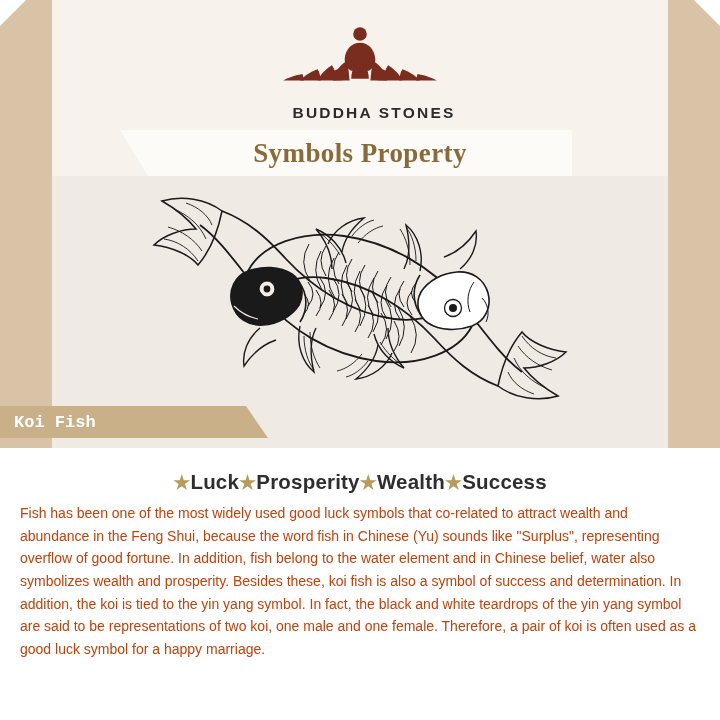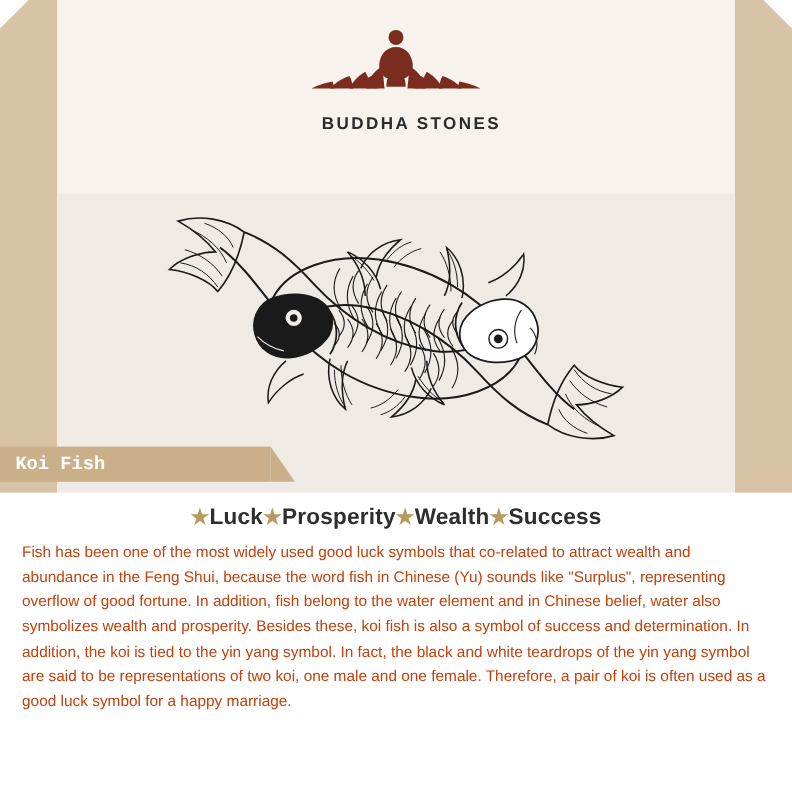--- a/index.html
+++ b/index.html
@@ -130,21 +130,21 @@
     color: #ffffff;
     font-family: Liberation Mono, monospace;
   }
 
   
   .body-area {
     position: absolute;
     left: 0; top: 448px;
     width: 720px; height: 272px;
     background: #ffffff;
-    padding: 0 18px 0 18px;
+    padding: 12px 18px 0 18px;
   }
   .tagline {
     text-align: center;
     font-size: 20.5px;
     font-weight: 700;
     color: #3a3a3a;
     margin: 10px 0 8px 0;
     letter-spacing: 0.2px;
   }
   .tagline .star { color: #b79a5e; font-size: 19px; }
@@ -193,20 +193,23 @@
         <path d="M140 59 c10 6 15 13 18 19 l-24 0 c1 -7 2 -13 6 -19 z"></path>
         <path d="M52 64 c-11 4 -17 9 -22 14 l26 0 c-1 -5 -1 -10 -4 -14 z"></path>
         <path d="M158 64 c11 4 17 9 22 14 l-26 0 c1 -5 1 -10 4 -14 z"></path>
         <path d="M33 70 c-11 2 -18 5 -24 8 l26 0 c-1 -3 -1 -6 -2 -8 z"></path>
         <path d="M177 70 c11 2 18 5 24 8 l-26 0 c1 -3 1 -6 2 -8 z"></path>
       </g>
     </svg>
     <div class="logo-text">BUDDHA STONES</div>
   </div>
 
+  <div class="title-ribbon">
+    <span class="title-text">Symbols Property</span>
+  </div>
 
   <div class="art">
     <svg viewBox="0 0 616 225">
       <g fill="none" stroke="#1a1a1a" stroke-width="1.6">
 
         <path d="M196 85 C210 58 250 44 292 50 C340 57 380 82 405 112 C430 142 448 170 470 186" stroke-width="1.8"></path>
         <path d="M205 120 C216 100 242 88 274 92 C318 98 356 124 382 152 C402 174 420 190 446 200" stroke-width="1.8"></path>
 
         <path d="M196 85 C183 90 176 104 180 118 C184 132 196 140 211 139 C226 138 240 130 247 119
                  C253 108 250 95 240 88 C228 80 210 80 196 85 Z" fill="#1a1a1a" stroke="#1a1a1a"></path>

